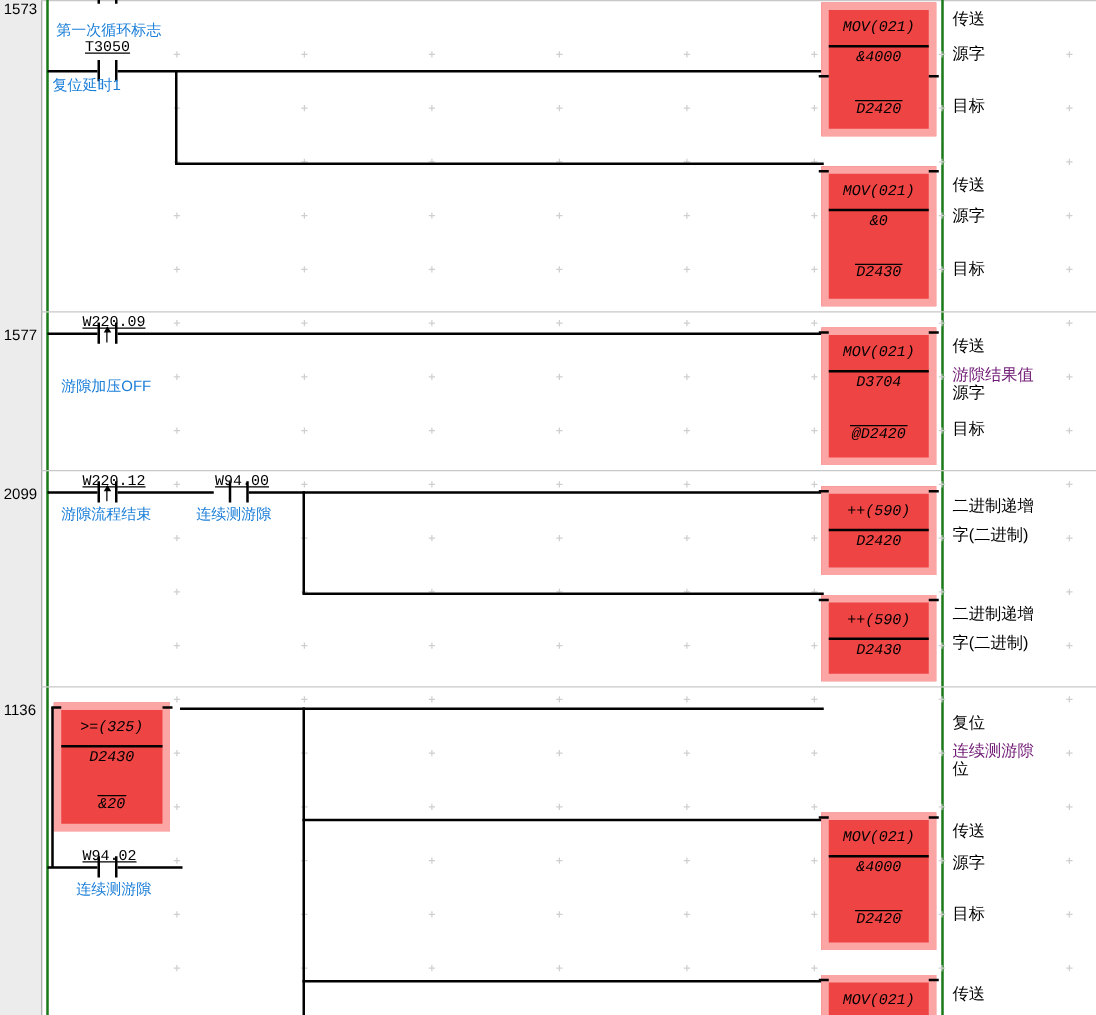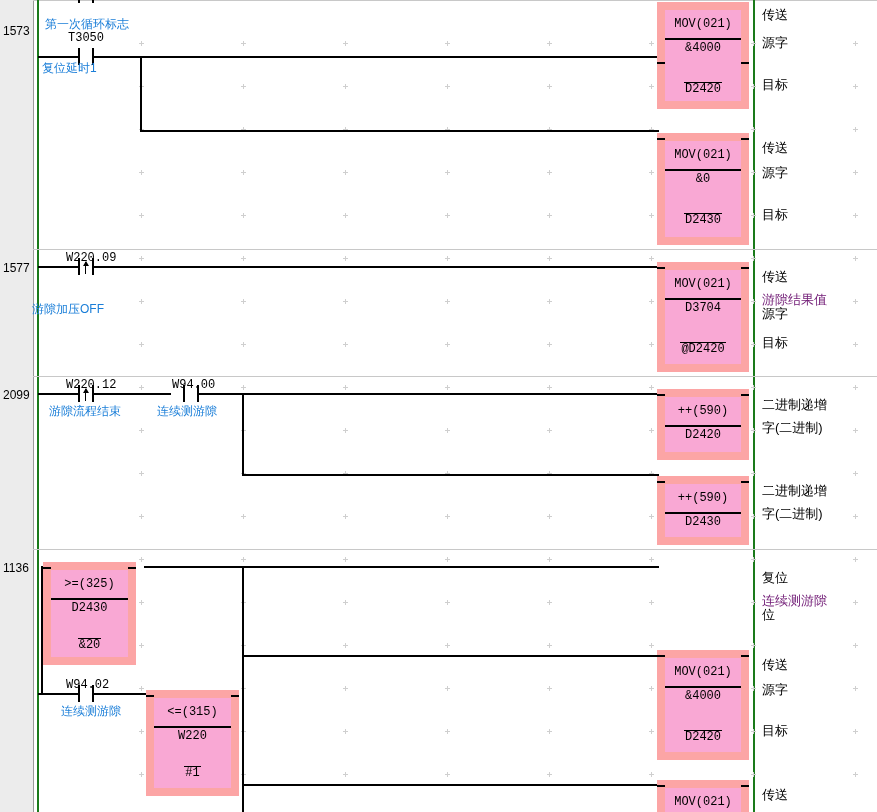--- a/index.html
+++ b/index.html
@@ -35,26 +35,26 @@
   
   .contact{position:absolute;}
   .contact .bar{position:absolute;width:2px;height:17px;background:#000;top:0;}
   .contact .bl{left:0;}
   .contact .br{left:14px;}
   .contact .arrow{position:absolute;left:5px;top:1px;width:6px;height:15px;}
   .contact .arrow:before{content:"";position:absolute;left:2px;top:3px;width:1px;height:12px;background:#000;}
   .contact .arrow:after{content:"";position:absolute;left:0px;top:2px;width:0;height:0;
       border-left:3px solid transparent;border-right:3px solid transparent;border-bottom:5px solid #000;}
   .opname{position:absolute;font-family:"Liberation Mono","DejaVu Sans Mono",monospace;
-          font-size:12px;color:#000;white-space:nowrap;letter-spacing:0px;}
+          font-size:12px;color:#000;white-space:nowrap;letter-spacing:0px;text-decoration:underline;}
   .opcomment{position:absolute;font-family:"Liberation Sans","DejaVu Sans",sans-serif;
           font-size:12px;color:#1a7ed8;white-space:nowrap;}
 
   
-  .ibox{position:absolute;border:8px solid #fca5a5;background:#f9a8d4;box-sizing:border-box;}
+  .ibox{position:absolute;border:6px solid #fca5a5;background:#ef4444;box-sizing:border-box;font-style:italic;}
   .ibox .hdr{position:absolute;left:0;right:0;top:0;height:28px;border-bottom:2px solid #000;
       display:flex;align-items:center;justify-content:center;
       font-family:"Liberation Mono","DejaVu Sans Mono",monospace;font-size:12px;color:#000;}
   .ibox .op{position:absolute;left:0;right:0;text-align:center;
       font-family:"Liberation Mono","DejaVu Sans Mono",monospace;font-size:12px;color:#000;}
   .ovl{border-top:1px solid #000;display:inline-block;padding:0 1px;line-height:1.15;}
 
   
   .pinL{position:absolute;left:-8px;width:8px;height:2px;background:#000;}
   .pinR{position:absolute;right:-8px;width:8px;height:2px;background:#000;}
@@ -65,21 +65,21 @@
   .rdesc.blue{color:#701a75;}
 </style>
 </head>
 <body>
 
 <div id="stage">
 
   <div class="gutter"></div>
   <div class="gutter-pad"></div>
 
-  <div class="rungno" style="top:24px">1573</div>
+  <div class="rungno" style="top:0">1573</div>
   <div class="rungno" style="top:261px">1577</div>
   <div class="rungno" style="top:388px">2099</div>
   <div class="rungno" style="top:561px">1136</div>
 
   <div class="sep" style="top:0px"></div>
   <div class="sep" style="top:249px"></div>
   <div class="sep" style="top:376px"></div>
   <div class="sep" style="top:549px"></div>
 
   <div class="rail-left" style="top:0px;   height:249px"></div>
@@ -279,21 +279,21 @@
   <div class="rdesc" style="left:762px;top:164px">源字</div>
   <div class="rdesc" style="left:762px;top:206px">目标</div>
 
   <div class="h" style="left:38px;top:266px;width:40px"></div>
   <div class="opname" style="left:66px;top:251px">W220.09</div>
   <div class="contact" style="left:78px;top:258px;">
     <div class="bar bl"></div>
       <div class="bar br"></div>
       <div class="arrow"></div>
   </div>
-  <div class="opcomment" style="left:32px;top:301px">游隙加压OFF</div>
+  <div class="opcomment" style="left:49px;top:301px">游隙加压OFF</div>
   <div class="h" style="left:94px;top:266px;width:565px"></div>
 
   <div class="ibox" style="left:657px;top:262px;width:92px;height:110px">
     <div class="pinL" style="top:-3px"></div>
       <div class="pinR" style="top:-3px"></div>
     <div class="hdr">MOV(021)</div>
     <div class="op" style="top:31px"><span>D3704</span></div>
     <div class="op" style="top:72px"><span class="ovl">@D2420</span></div>
   </div>
   <div class="rdesc" style="left:762px;top:268px">传送</div>
@@ -351,27 +351,20 @@
 
   <div class="h" style="left:38px;top:693px;width:40px"></div>
   <div class="opname" style="left:66px;top:678px">W94.02</div>
   <div class="contact" style="left:78px;top:685px;">
     <div class="bar bl"></div>
       <div class="bar br"></div>
   </div>
   <div class="opcomment" style="left:61px;top:703px">连续测游隙</div>
   <div class="h" style="left:94px;top:693px;width:52px"></div>
 
-  <div class="ibox" style="left:146px;top:690px;width:93px;height:106px">
-    <div class="pinL" style="top:-3px"></div>
-      <div class="pinR" style="top:-3px"></div>
-    <div class="hdr">&lt;=(315)</div>
-    <div class="op" style="top:31px"><span>W220</span></div>
-    <div class="op" style="top:68px"><span class="ovl">#1</span></div>
-  </div>
 
   <div class="v" style="left:41px;top:566px;height:128px"></div>
 
   <div class="v" style="left:242px;top:566px;height:246px"></div>
   <div class="h" style="left:242px;top:655px;width:417px"></div>
   <div class="h" style="left:242px;top:784px;width:417px"></div>
 
   <div class="rdesc" style="left:762px;top:569px">复位</div>
   <div class="rdesc blue" style="left:762px;top:592px">连续测游隙</div>
   <div class="rdesc" style="left:762px;top:606px">位</div>

